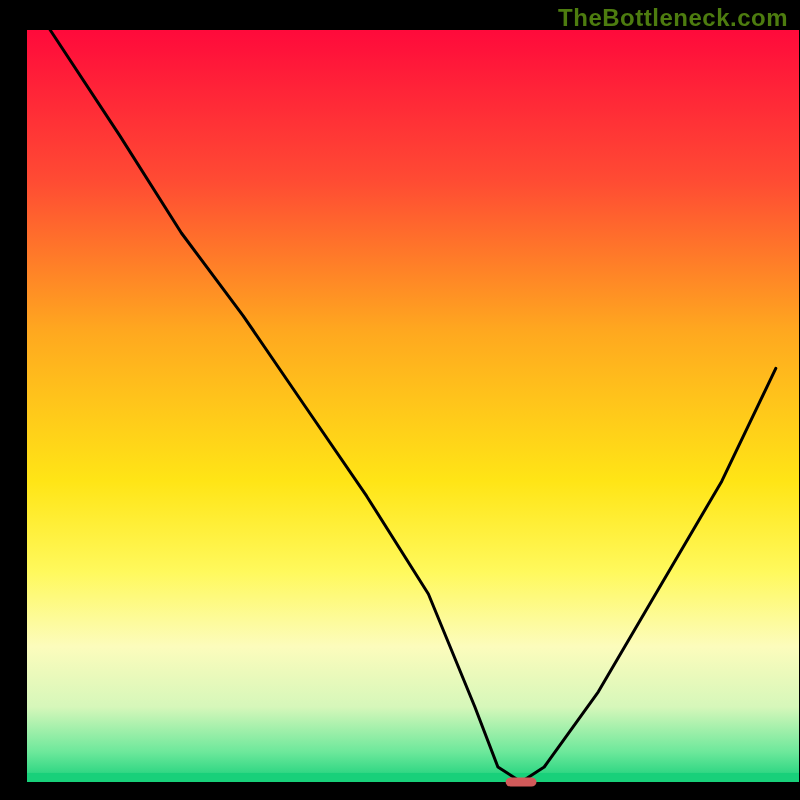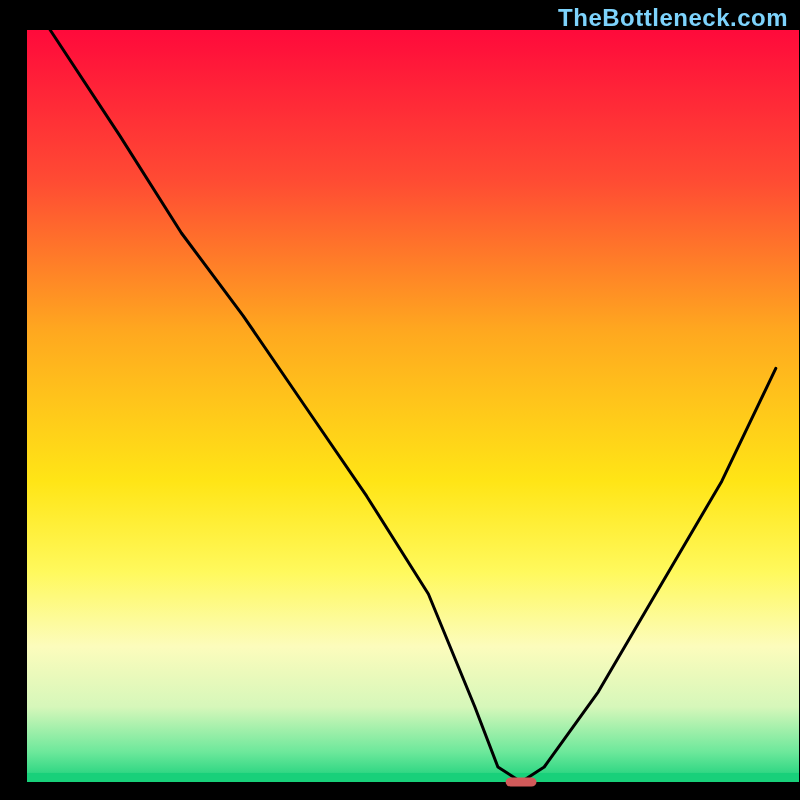--- a/index.html
+++ b/index.html
@@ -20,21 +20,21 @@
     left: 0;
     top: 0;
   }
   .watermark {
     position: absolute;
     top: 4px;
     right: 12px;
     font-family: Arial, Helvetica, sans-serif;
     font-size: 24px;
     font-weight: 600;
-    color: #7dd3fc;
+    color: #4d7c0f;
     letter-spacing: 0.5px;
     text-align: right;
   }
 </style>
 </head>
 <body>
 
 <div class="chart-container">
   <svg class="chart-svg" width="800" height="800" viewBox="0 0 800 800">
     <defs>

